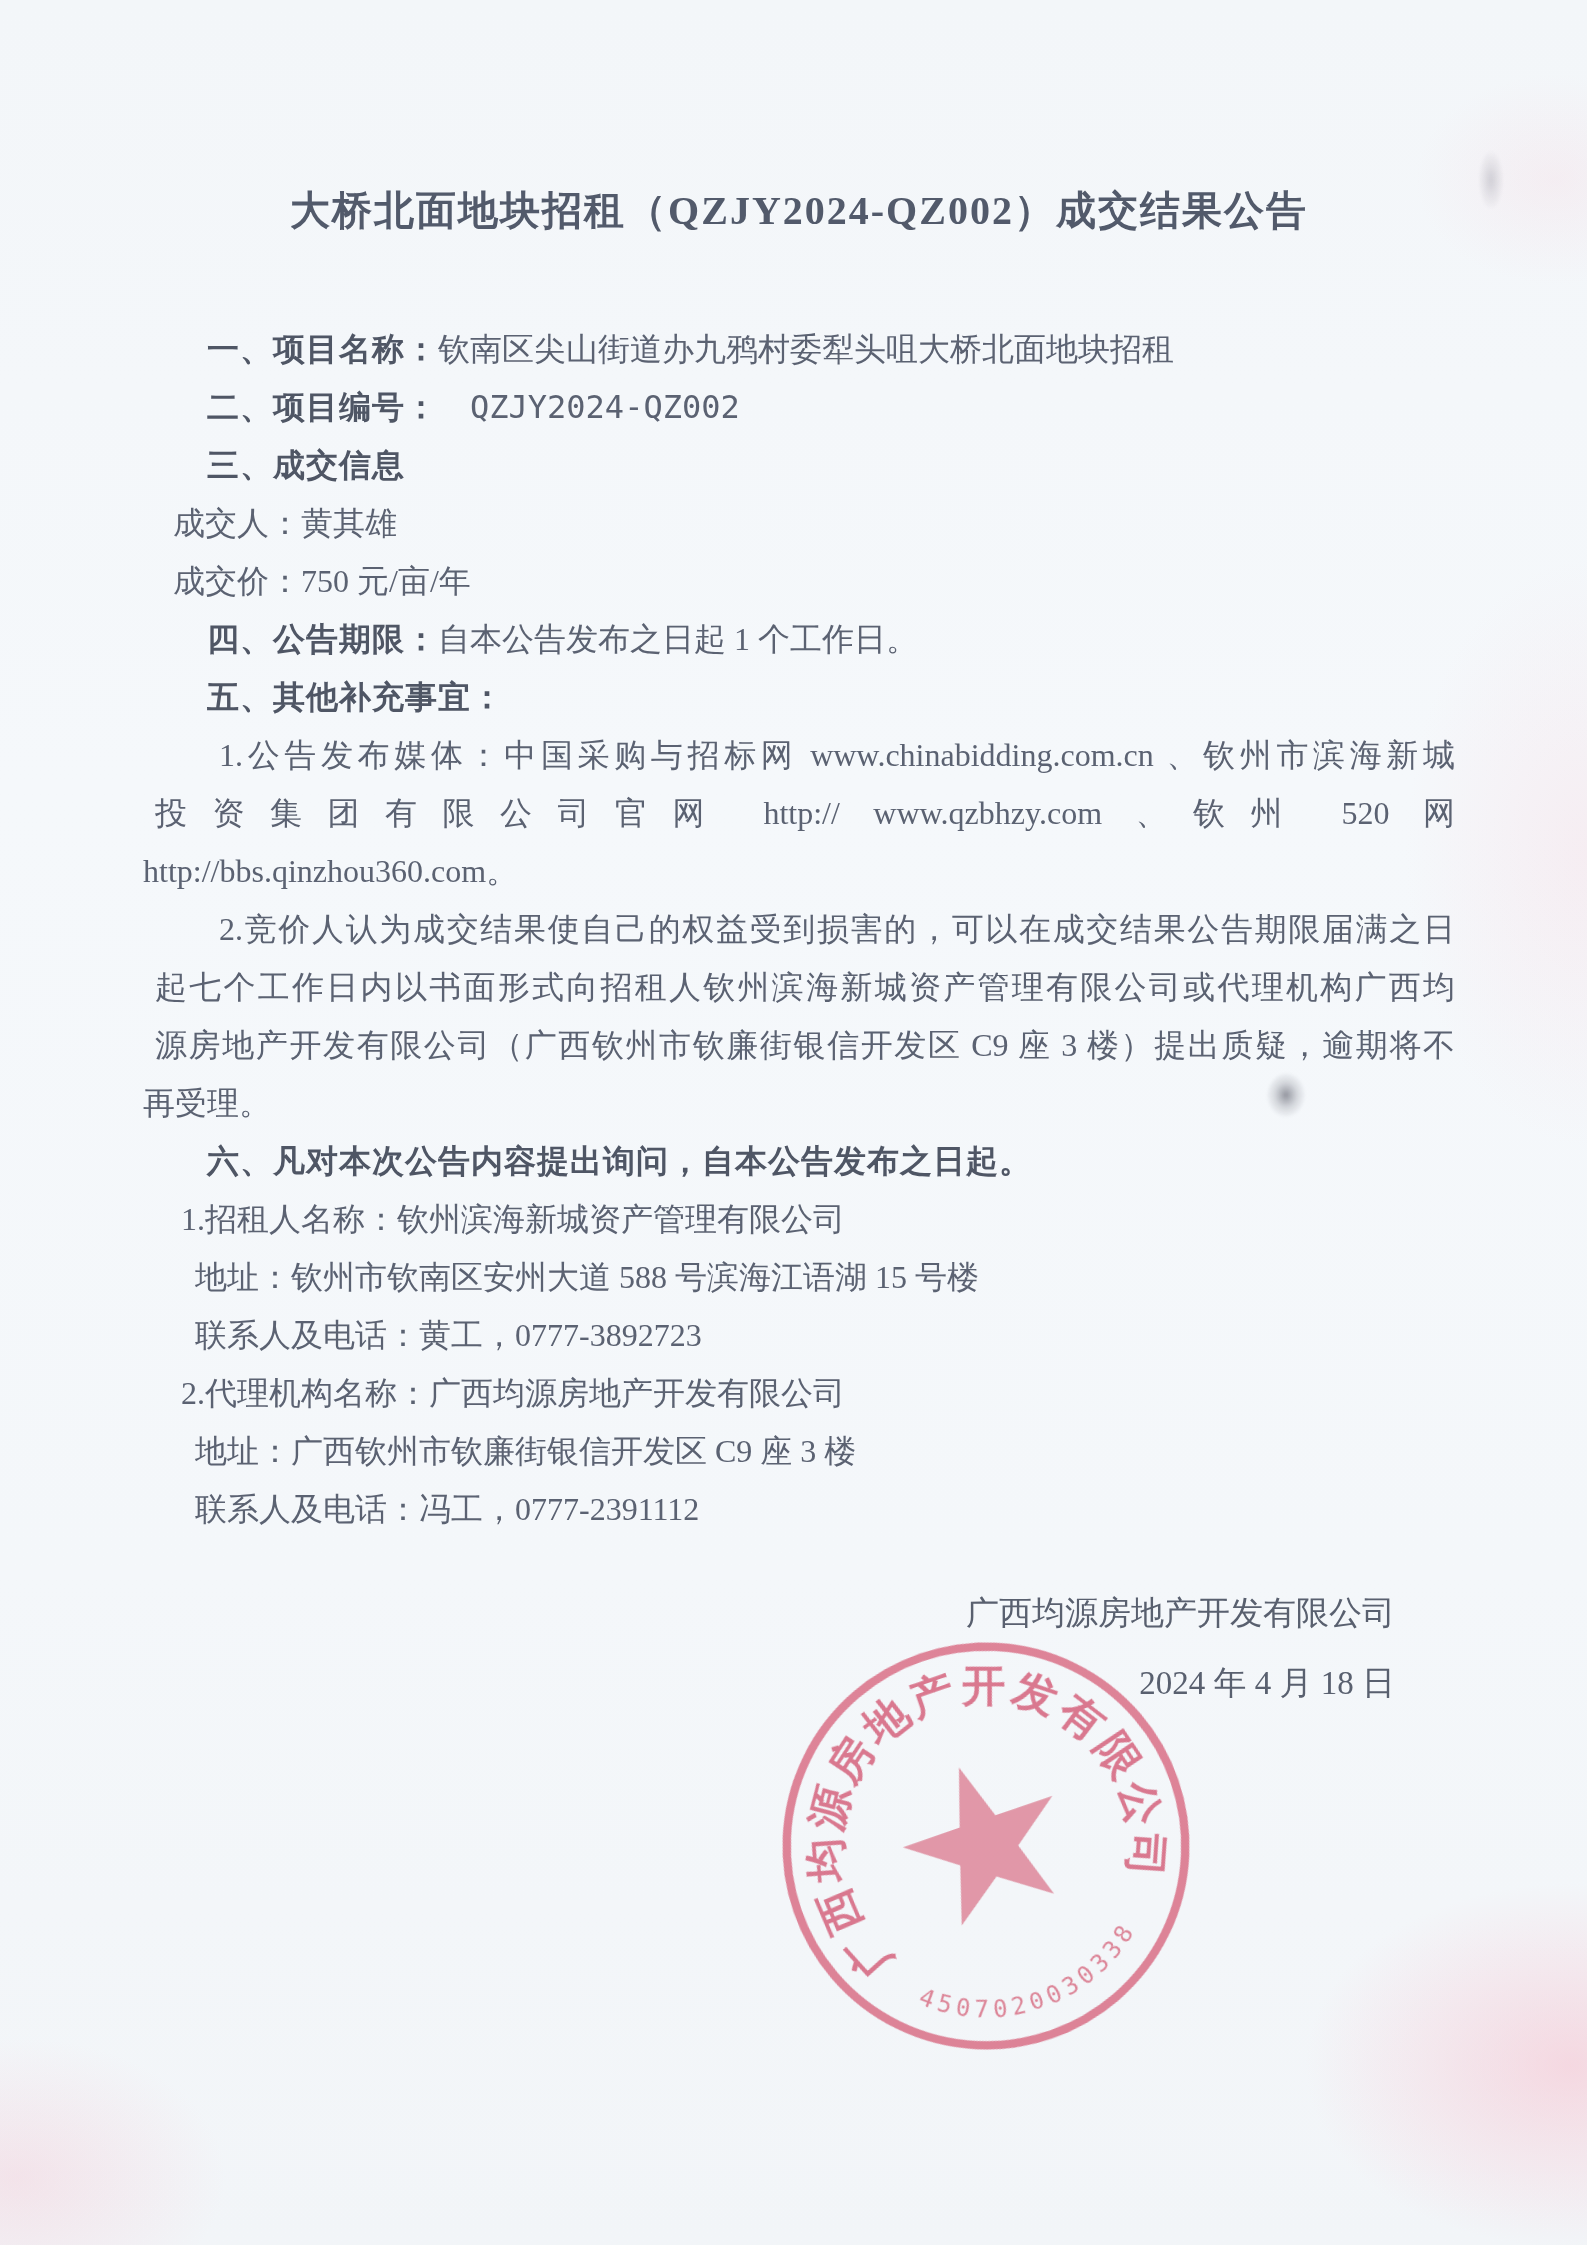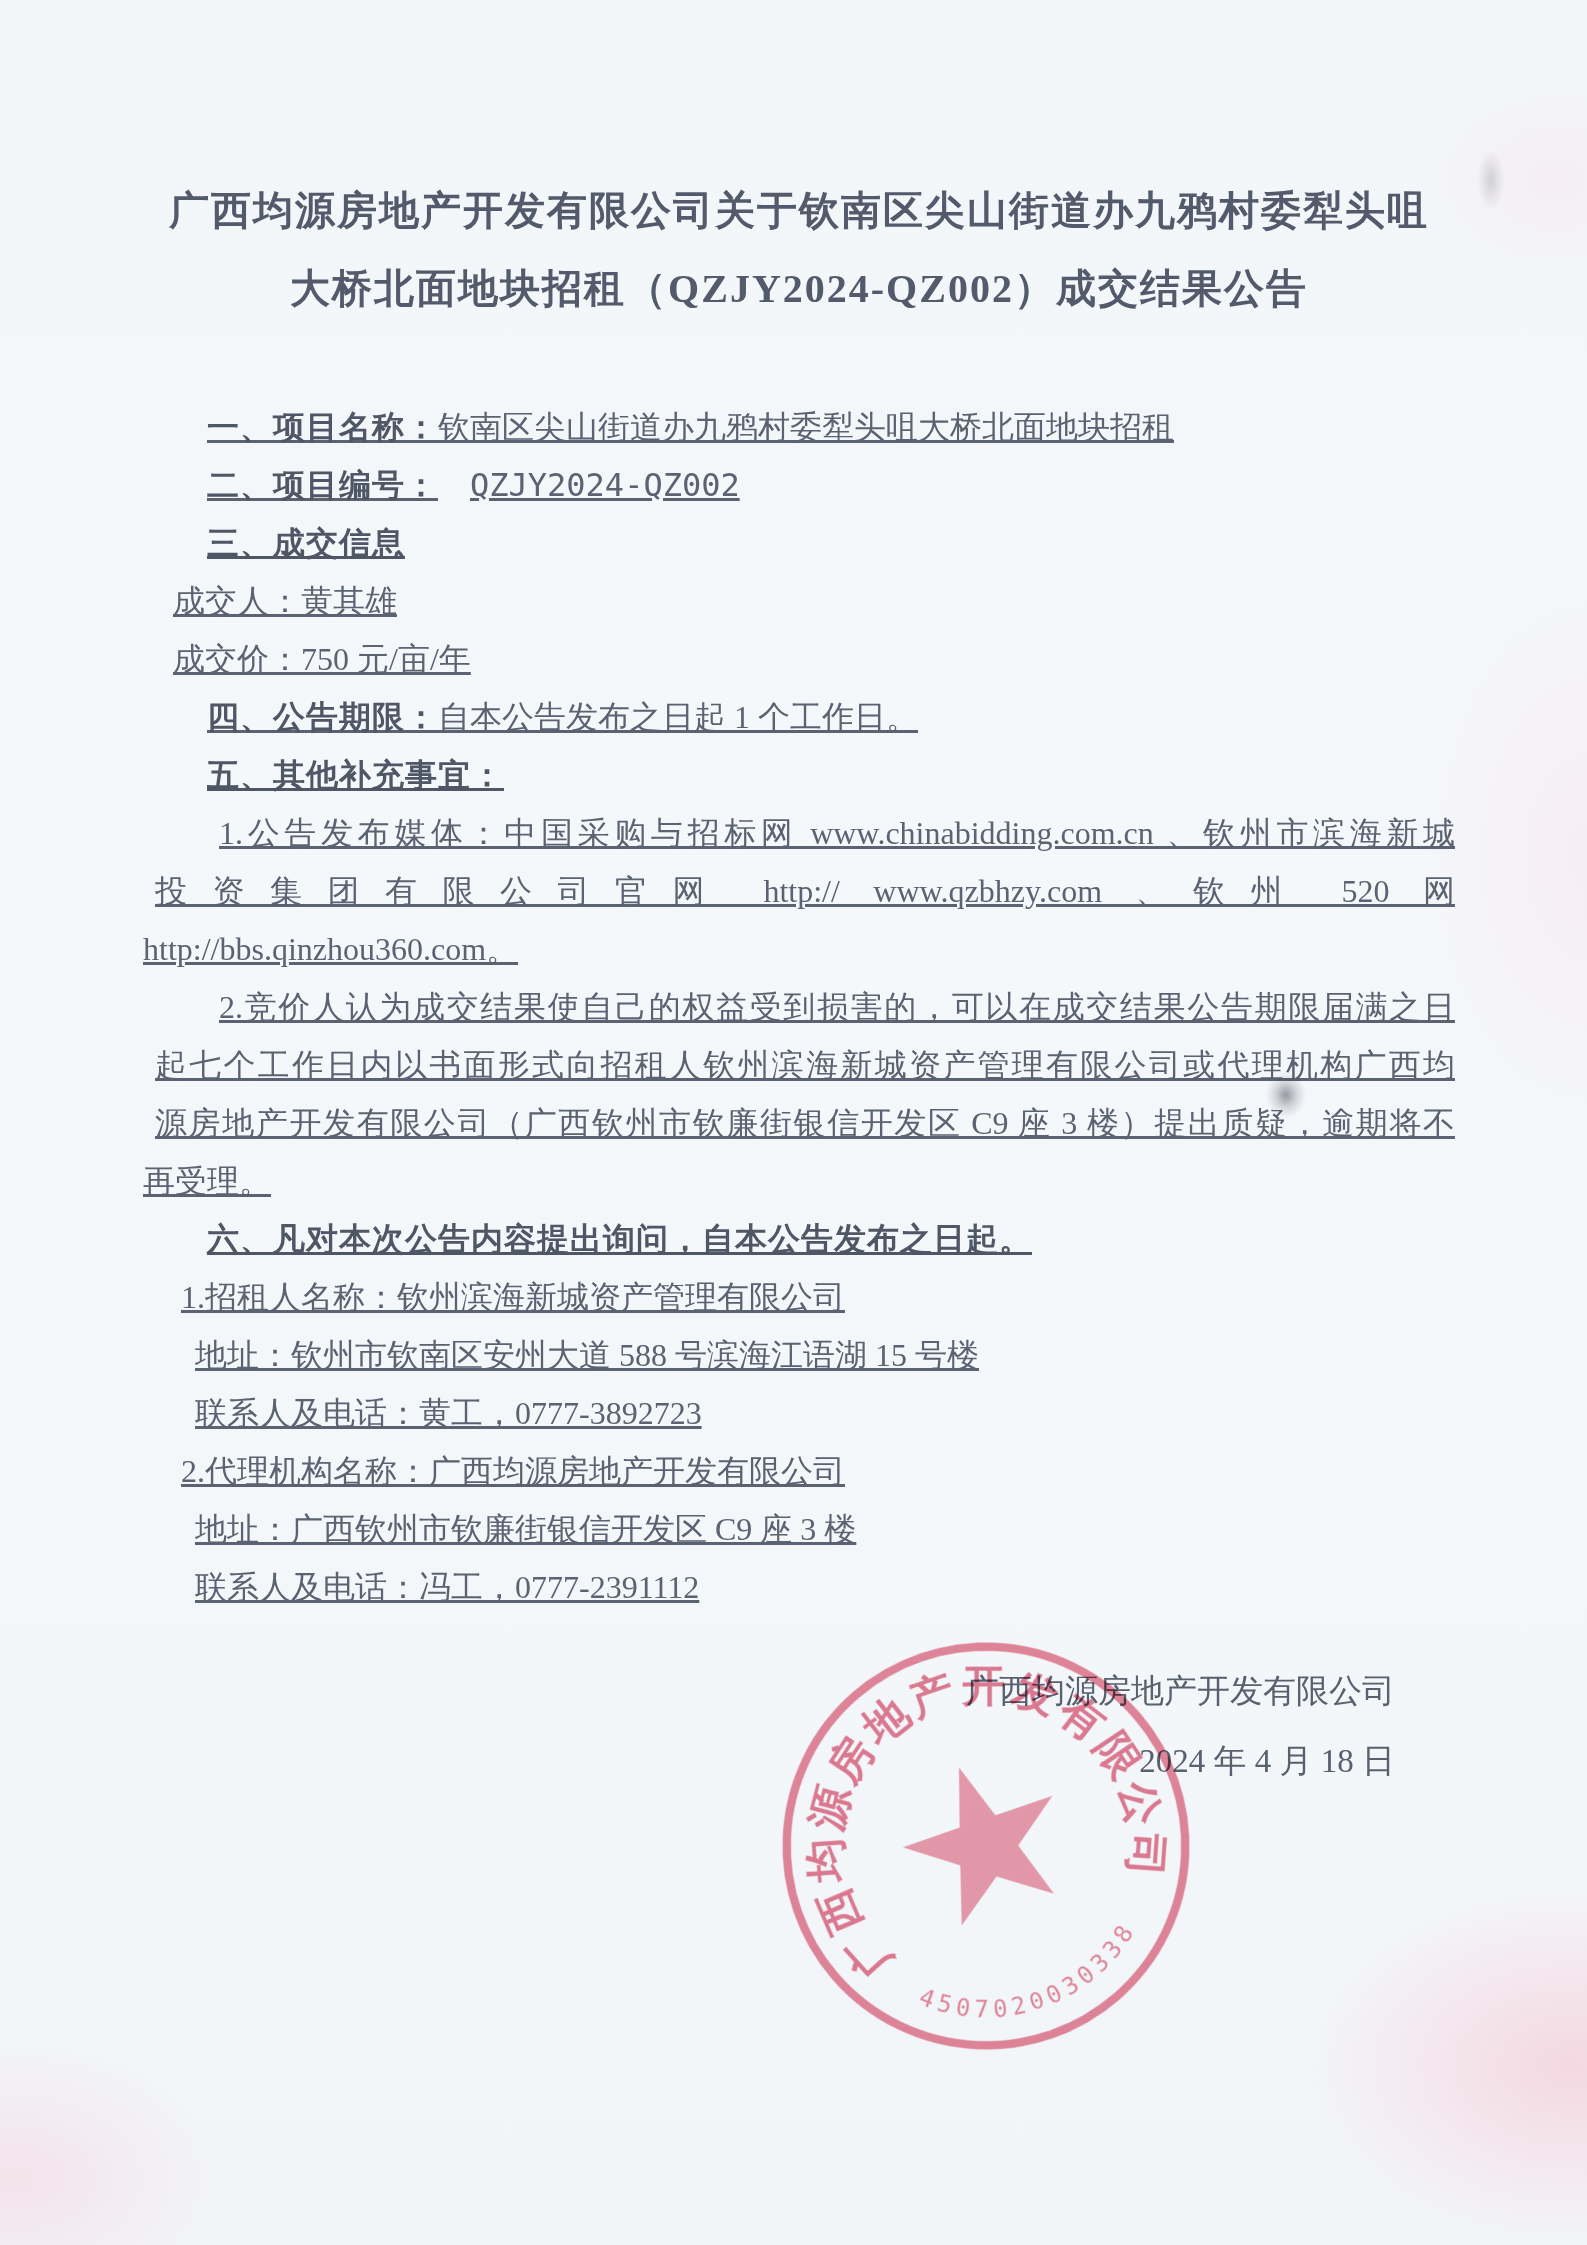--- a/index.html
+++ b/index.html
@@ -21,21 +21,21 @@
     color:#5b6272;
   }
   .doc-title{
     text-align:center;
     font-size:40px;line-height:78px;
     font-weight:bold;letter-spacing:2px;
     color:#525a6b;
     margin-bottom:70px;
   }
   .doc-body{font-size:32px;line-height:58px;}
-  .line{min-height:58px;text-decoration:underline;}
+  .line{min-height:58px;}
   .ind2{text-indent:64px;}
   .ind1{text-indent:30px;}
   .ind12{text-indent:38px;}
   .ind165{text-indent:52px;}
   .hei{font-family:"Liberation Sans","DejaVu Sans",sans-serif;font-weight:700;color:#4f5665;letter-spacing:1px;}
   .mono{font-family:"DejaVu Sans Mono",monospace;letter-spacing:0px;margin-left:32px;}
   .jfull{text-align:justify;text-align-last:justify;margin-left:12px;}
   .signature{
     margin-top:40px;
     text-align:right;
@@ -68,21 +68,20 @@
   }
 </style>
 </head>
 <body>
 
 <div class="page">
 
   <div class="content">
 
     <div class="doc-title">
-      <div>广西均源房地产开发有限公司关于钦南区尖山街道办九鸦村委犁头咀</div>
       <div>大桥北面地块招租（QZJY2024-QZ002）成交结果公告</div>
     </div>
 
     <div class="doc-body">
 
       <div class="line ind2"><span class="hei">一、项目名称：</span><span>钦南区尖山街道办九鸦村委犁头咀大桥北面地块招租</span></div>
 
       <div class="line ind2"><span class="hei">二、项目编号：</span><span class="mono">QZJY2024-QZ002</span></div>
 
       <div class="line ind2 hei">三、成交信息</div>

